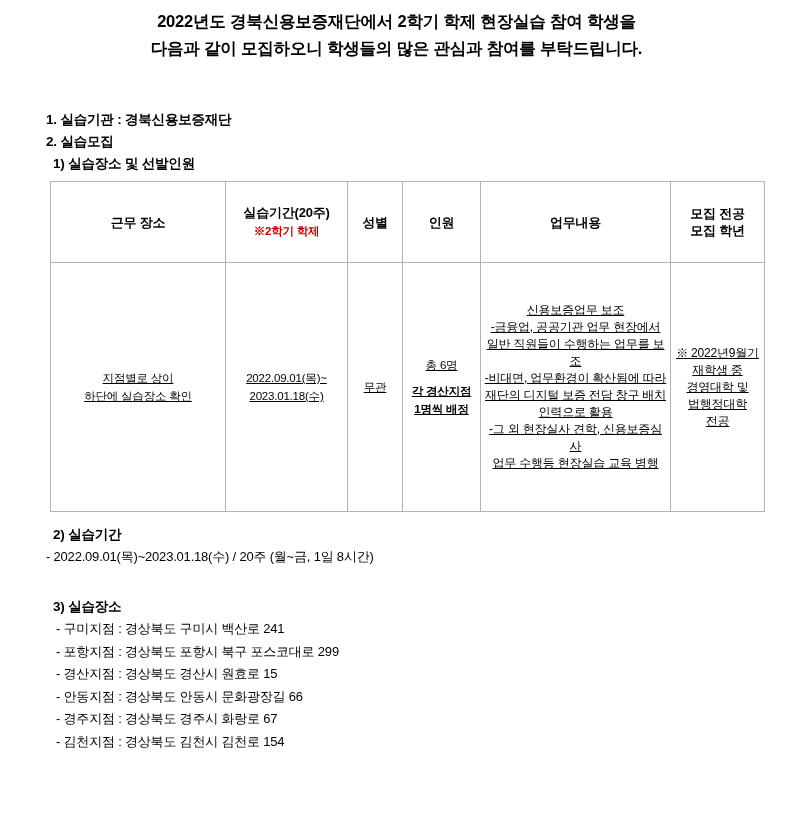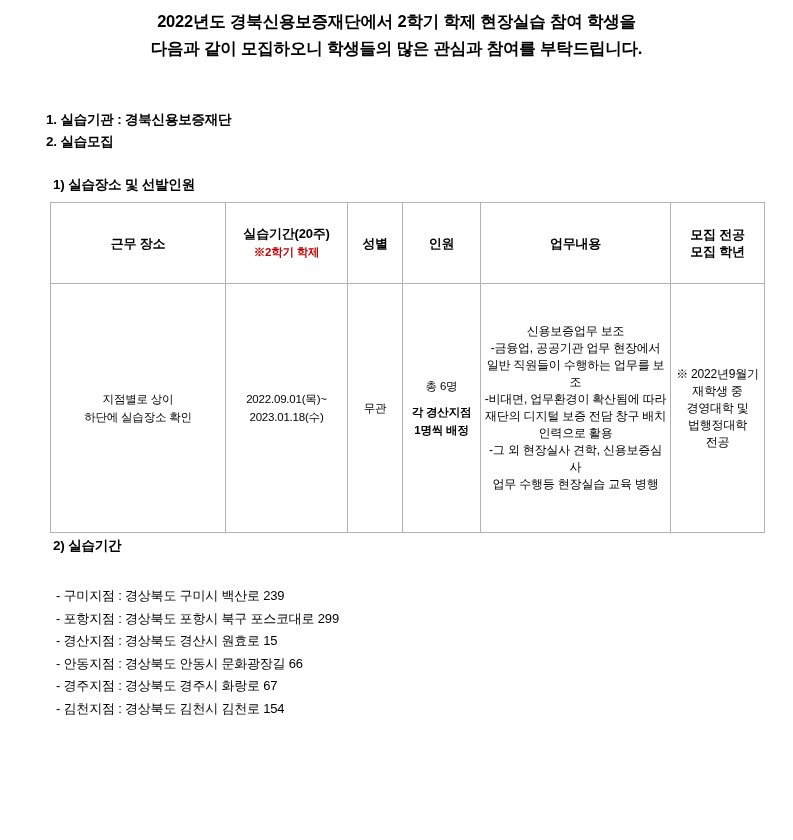--- a/index.html
+++ b/index.html
@@ -45,21 +45,20 @@
     margin-top: 47px;
   }
   .lvl1 {
     font-weight: bold;
     font-size: 13.5px;
   }
   .lvl2 {
     font-weight: bold;
     font-size: 13.5px;
     padding-left: 7px;
-    margin-top: 21px;
   }
   table.tbl {
     border-collapse: collapse;
     width: 714px;
     margin-top: 6px;
     margin-left: 4px;
     table-layout: fixed;
   }
   table.tbl th, table.tbl td {
     border: 1px solid #b3b3b3;
@@ -69,20 +68,21 @@
     padding: 4px 3px;
     line-height: 17px;
   }
   table.tbl th {
     height: 72px;
     font-weight: bold;
     font-size: 13px;
   }
   table.tbl td {
     height: 240px;
+    text-decoration: underline;
   }
   .th-sub {
     color: #c00000;
     font-size: 11.5px;
     font-weight: bold;
     display: block;
     margin-top: 2px;
   }
   .c-place   { width: 175px; }
   .c-period  { width: 122px; }
@@ -102,21 +102,21 @@
   .bold-line {
     font-weight: bold;
     display: block;
     margin-top: 8px;
   }
   .count-top { display: block; }
   .major-text {
     font-size: 11.5px;
     line-height: 19px;
   }
-  .after-table { margin-top: 2px; }
+  .after-table { margin-top: 12px; }
   .gap-md { height: 28px; }
   .gap-lg { height: 34px; }
   .list-line {
     font-size: 13px;
     line-height: 22.5px;
     padding-left: 10px;
   }
   .note-line {
     font-size: 13px;
     line-height: 22px;
@@ -197,26 +197,28 @@
             <span>재학생 중</span><br>
             <span>경영대학 및</span><br>
             <span>법행정대학</span><br>
             <span>전공</span>
           </td>
         </tr>
       </tbody>
     </table>
 
     <div class="lvl2 after-table">2) 실습기간</div>
+    <div class="note-line">- 2022.09.01(목)~2023.01.18(수) / 20주 (월~금, 1일 8시간)</div>
 
     <div class="gap-md"></div>
 
+    <div class="lvl2">3) 실습장소</div>
 
     <div>
-      <div class="list-line">- 구미지점 : 경상북도 구미시 백산로 239</div>
+      <div class="list-line">- 구미지점 : 경상북도 구미시 백산로 241</div>
       <div class="list-line">- 포항지점 : 경상북도 포항시 북구 포스코대로 299</div>
       <div class="list-line">- 경산지점 : 경상북도 경산시 원효로 15</div>
       <div class="list-line">- 안동지점 : 경상북도 안동시 문화광장길 66</div>
       <div class="list-line">- 경주지점 : 경상북도 경주시 화랑로 67</div>
       <div class="list-line">- 김천지점 : 경상북도 김천시 김천로 154</div>
     </div>
 
     <div class="gap-lg"></div>
 
 

